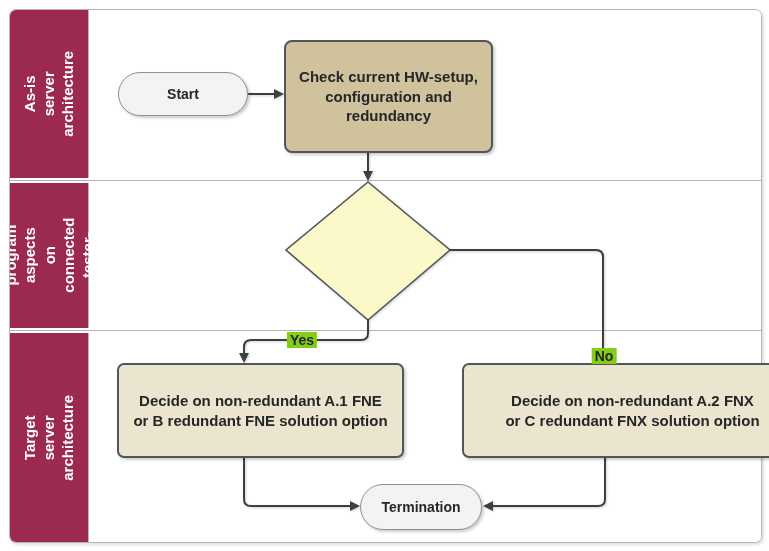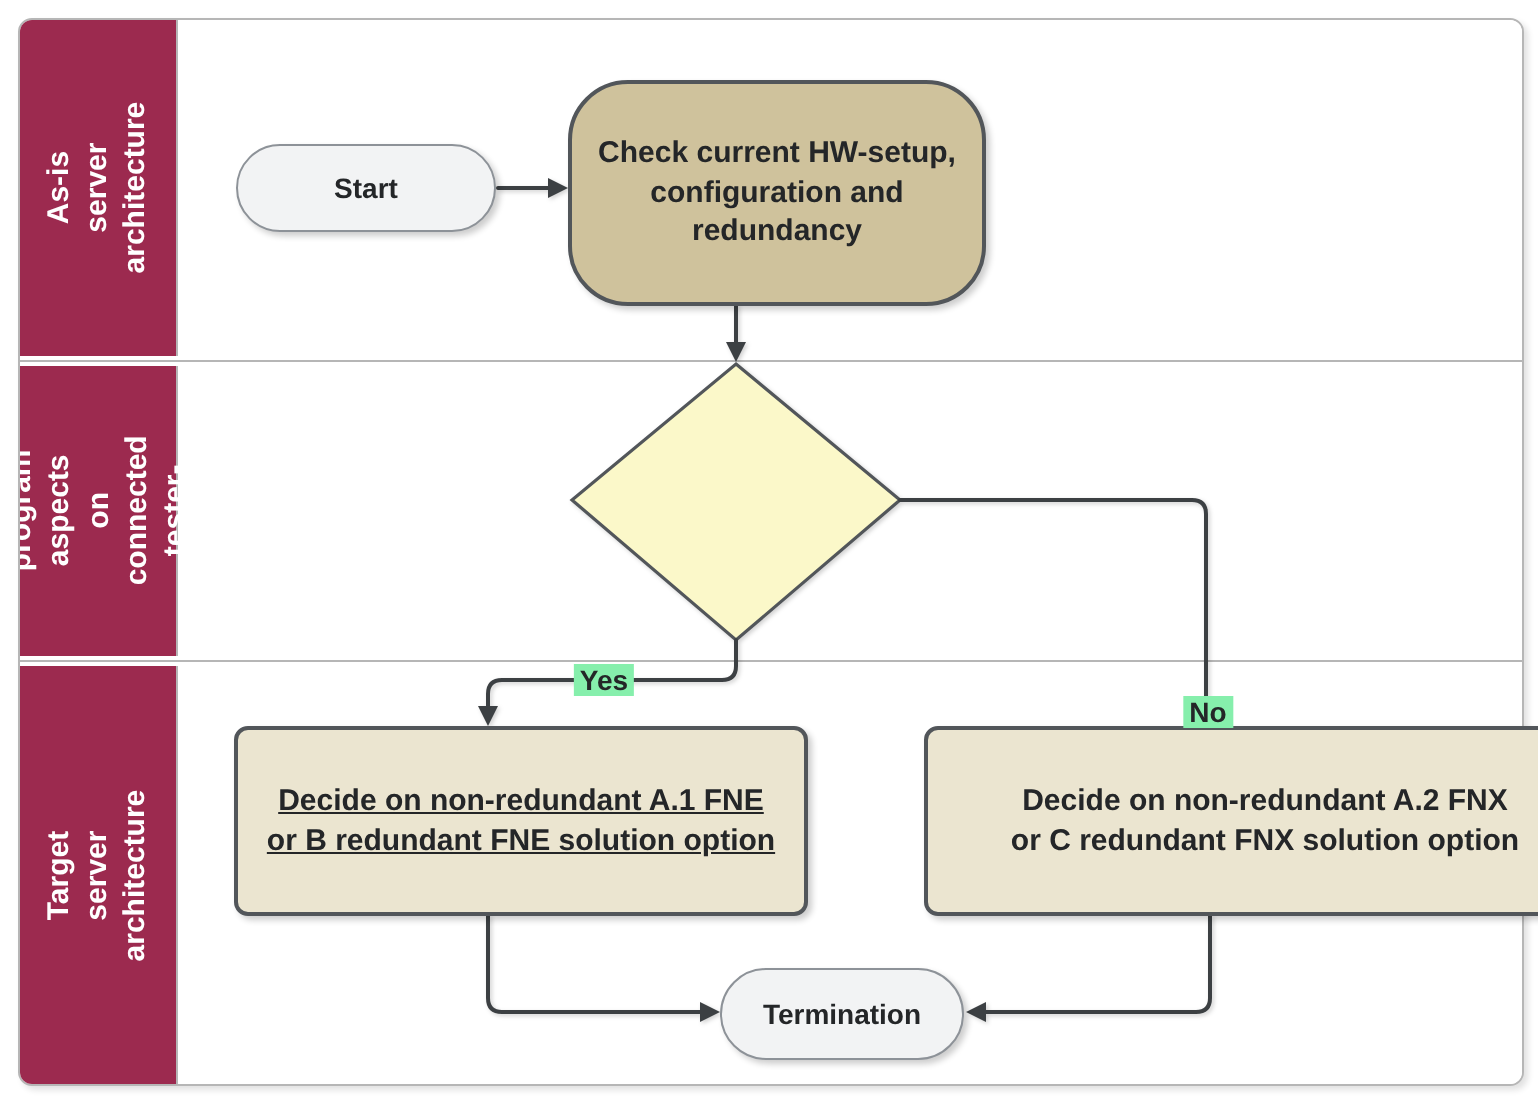--- a/index.html
+++ b/index.html
@@ -94,43 +94,43 @@
     font-size: 14px;
   }
   .process {
     border: 2px solid var(--node-border);
     border-radius: 8px;
     font-size: 15px;
     line-height: 1.32;
     white-space: pre-line;
   }
   .node-start   { left: 118px; top: 72px;  width: 130px; height: 44px; }
-  .node-check   { left: 284px; top: 40px;  width: 209px; height: 113px; background: var(--process-fill); border-radius: 30px; }
-  .node-fne     { left: 117px; top: 363px; width: 287px; height: 95px; background: var(--option-fill); border-radius: 7px; text-decoration: underline; }
+  .node-check   { left: 284px; top: 40px;  width: 209px; height: 113px; background: var(--process-fill); }
+  .node-fne     { left: 117px; top: 363px; width: 287px; height: 95px; background: var(--option-fill); border-radius: 7px; }
   .node-fnx     { left: 462px; top: 363px; width: 321px; height: 95px; background: var(--option-fill); border-radius: 7px; padding-left: 20px; }
   .node-term    { left: 360px; top: 484px; width: 122px; height: 46px; }
   .diamond-text {
     position: absolute;
     left: 303px; top: 204px;
     width: 130px; height: 92px;
     display: flex;
     align-items: center;
     justify-content: center;
     text-align: center;
     font-size: 14.5px;
     font-weight: bold;
     line-height: 1.3;
     color: var(--text-color);
     white-space: pre-line;
   }
 
   
   .edge-label {
     position: absolute;
-    background: #86efac;
+    background: #84cc16;
     padding: 0 3px;
     font-size: 14px;
     font-weight: bold;
     color: var(--text-color);
     transform: translate(-50%, -50%);
   }
   .label-yes { left: 302px; top: 340px; }
   .label-no  { left: 604px; top: 340px; margin-top: 16px; }
 </style>
 </head>

